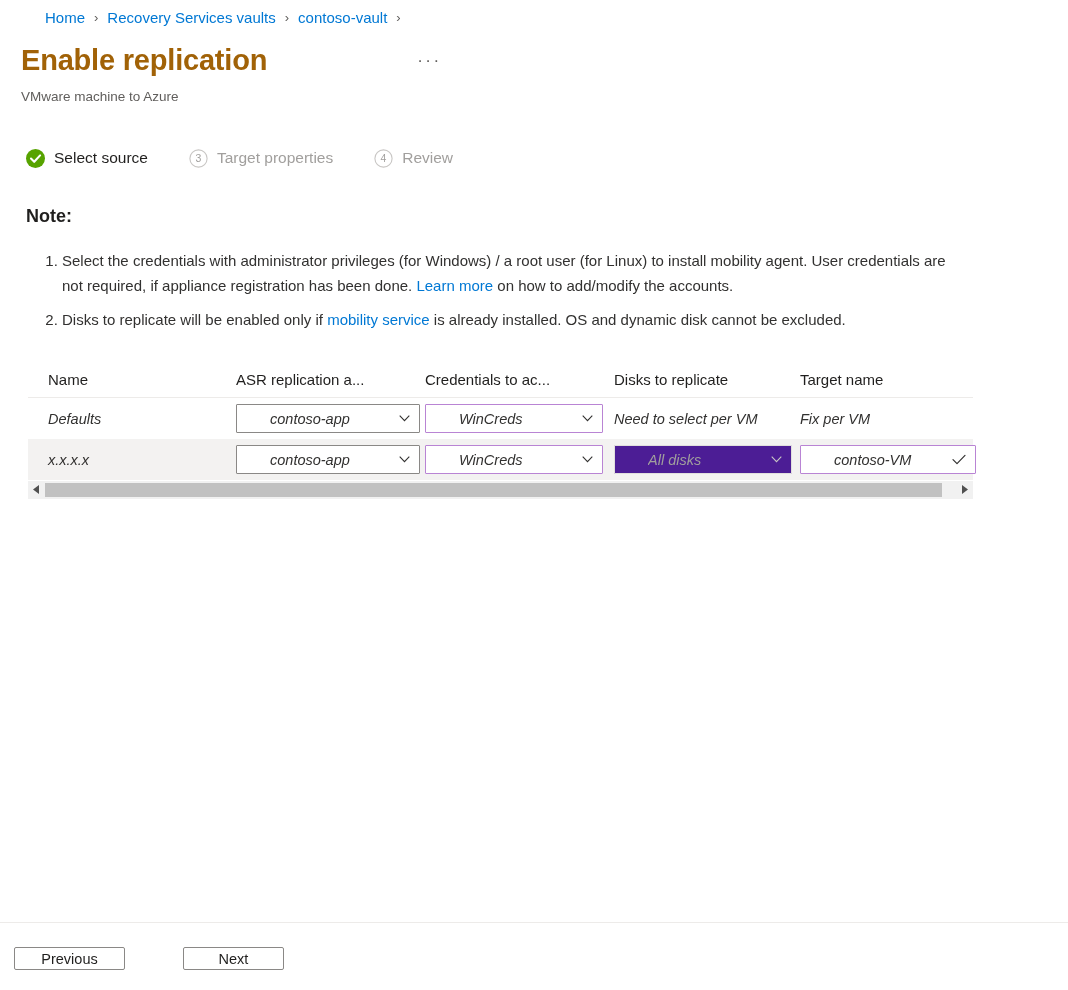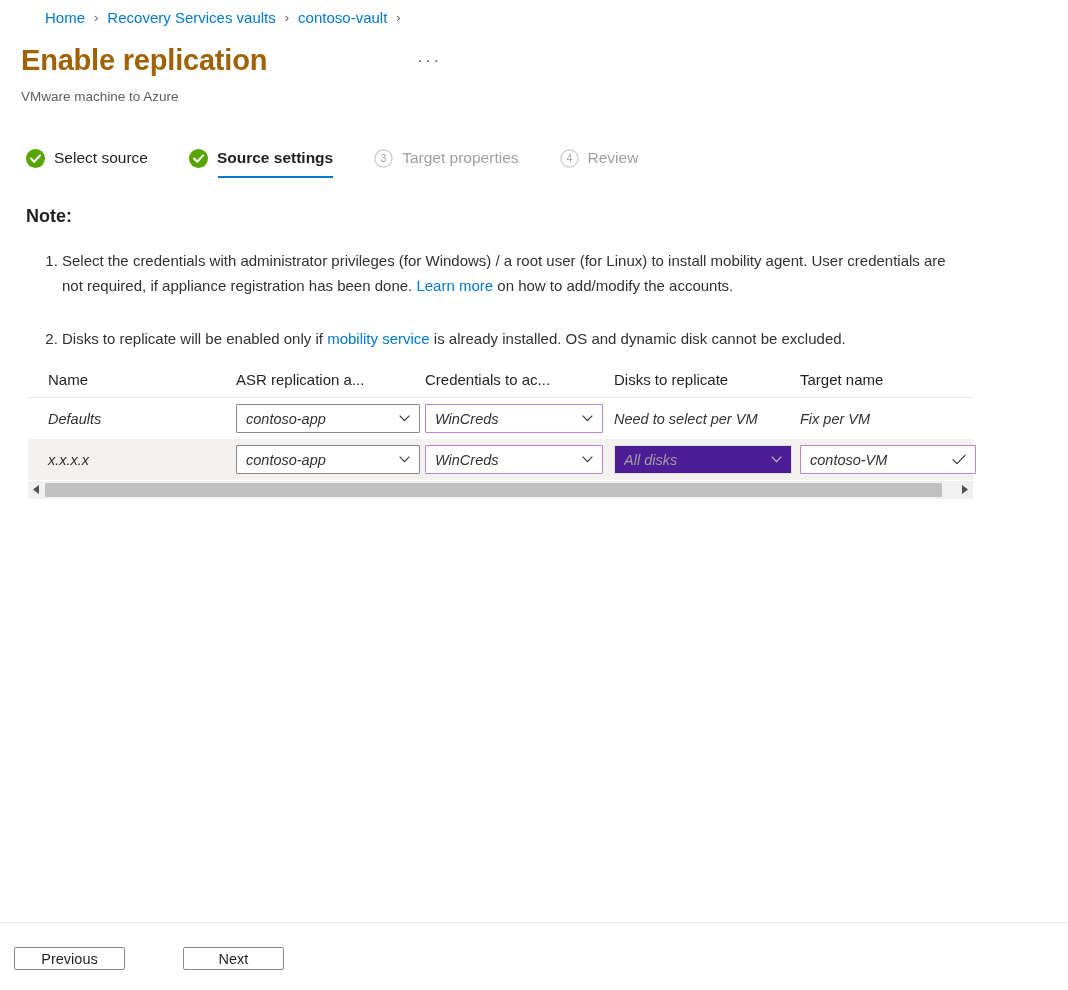--- a/index.html
+++ b/index.html
@@ -55,21 +55,21 @@
   
   .note-head {
     position: absolute; left: 26px; top: 204px;
     font-size: 18px; line-height: 24px; font-weight: 700; color: #201f1e;
   }
   .note-list {
     position: absolute; left: 26px; top: 248px; width: 932px;
     margin: 0; padding: 0 0 0 36px;
     font-size: 15px; line-height: 25px; color: #323130;
   }
-  .note-list li { margin-bottom: 28px; }
+  .note-list li { margin-bottom: 9px; }
   .note-list li:last-child { margin-bottom: 0; }
   .inline-link { color: #0078d4; text-decoration: none; cursor: pointer; }
 
   
   .grid { position: absolute; left: 28px; top: 362px; width: 945px; }
   .grid-head {
     display: flex; align-items: center;
     height: 36px; padding: 0 0 0 20px;
     border-bottom: 1px solid #edebe9;
   }
@@ -92,21 +92,21 @@
 
   
   .field {
     position: relative;
     height: 29px; display: flex; align-items: center;
     padding: 0 9px; background: #ffffff;
     border: 1px solid #8a8886; border-radius: 1px;
     font-size: 14.5px; color: #323130;
     cursor: pointer; user-select: none;
   }
-  .field .val { flex: 1 1 auto; overflow: hidden; white-space: nowrap; text-overflow: ellipsis; }
+  .field .val { flex: 1 1 auto; overflow: hidden; white-space: nowrap; text-overflow: ellipsis; margin-left: 24px; }
   .field .glyph { flex: 0 0 auto; margin-left: 6px; display: flex; align-items: center; }
   .field.accent { border-color: #b984d4; }
   .field.disabled {
     border-color: #e1dfdd; background: #4c1d95; color: #a19f9d; cursor: default;
   }
   .f-asr    { width: 184px; }
   .f-cred   { width: 178px; }
   .f-disks  { width: 178px; }
   .f-target { width: 176px; }
 
@@ -163,29 +163,20 @@
     <div class="step">
       <span class="step-badge">
         <svg viewBox="0 0 19 19" xmlns="http://www.w3.org/2000/svg">
           <circle cx="9.5" cy="9.5" r="9.5" fill="#57a300"></circle>
           <path d="M5 9.6 L8.2 12.8 L14.1 6.4" fill="none" stroke="#ffffff" stroke-width="2.1" stroke-linecap="round" stroke-linejoin="round"></path>
         </svg>
       </span>
       <span class="step-label">Select source</span>
     </div>
 
-    <div class="step active">
-      <span class="step-badge">
-        <svg viewBox="0 0 19 19" xmlns="http://www.w3.org/2000/svg">
-          <circle cx="9.5" cy="9.5" r="9.5" fill="#57a300"></circle>
-          <path d="M5 9.6 L8.2 12.8 L14.1 6.4" fill="none" stroke="#ffffff" stroke-width="2.1" stroke-linecap="round" stroke-linejoin="round"></path>
-        </svg>
-      </span>
-      <span class="step-label">Source settings</span>
-    </div>
 
     <div class="step pending">
       <span class="step-badge">
         <svg viewBox="0 0 19 19" xmlns="http://www.w3.org/2000/svg">
           <circle cx="9.5" cy="9.5" r="8.6" fill="none" stroke="#c8c6c4" stroke-width="1.1"></circle>
           <text x="9.5" y="13.3" text-anchor="middle" font-family="Liberation Sans, sans-serif" font-size="10.5" fill="#a19f9d">3</text>
         </svg>
       </span>
       <span class="step-label">Target properties</span>
     </div>

